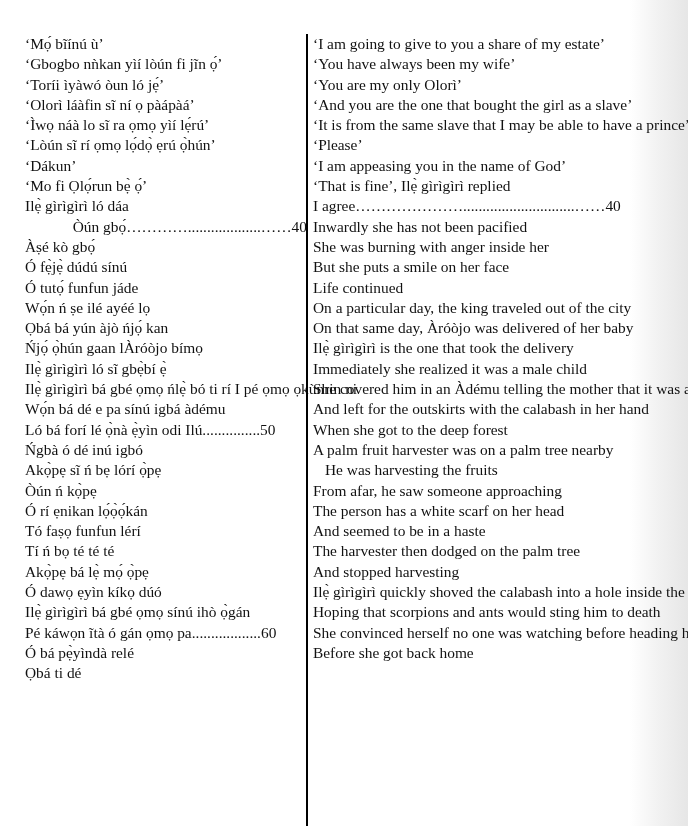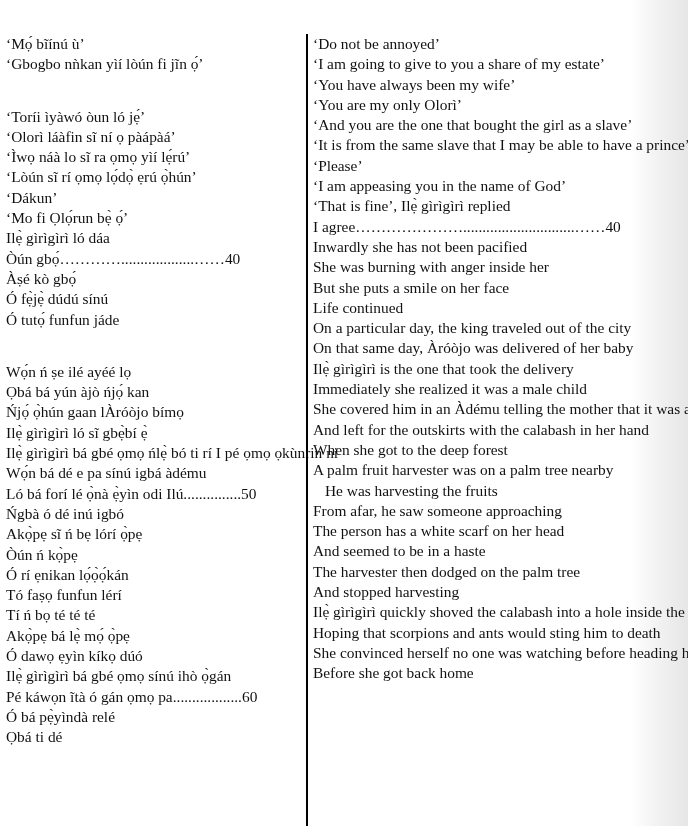--- a/index.html
+++ b/index.html
@@ -4,47 +4,47 @@
 <style>
   html, body { margin: 0; padding: 0; }
   body {
     width: 688px; height: 826px; position: relative; overflow: hidden;
     background: linear-gradient(to right, #ffffff 0px, #ffffff 630px, #f1f1f1 660px, #e6e6e6 688px);
     font-family: "Liberation Serif", serif;
     color: #111;
   }
   .page { position: absolute; inset: 0; }
   .col { position: absolute; top: 34px; font-size: 15.4px; line-height: 20.3px; }
-  .col-left { left: 6px; width: 282px; }
+  .col-left { left: 25px; width: 282px; }
   .col-right { left: 313px; width: 372px; }
   .divider {
     position: absolute; left: 306px; top: 34px; bottom: 0; width: 2px; background: #000;
   }
   .line { white-space: nowrap; }
   .line.wrap { white-space: normal; padding-left: 60px; text-indent: -60px; }
 </style>
 </head>
 <body>
 
 <div class="page">
   <div class="col col-left" id="left">
       <div class="line" style="white-space: nowrap;">‘Mọ́ bĩínú ù’</div>
       <div class="line" style="white-space: nowrap;">‘Gbogbo nǹkan yìí lòún fi jĩn ọ́’</div>
-      <div class="line" style="white-space: nowrap; margin-top: 32px;">‘Toríi ìyàwó òun ló jẹ́’</div>
+      <div class="line" style="white-space: nowrap;">‘Toríi ìyàwó òun ló jẹ́’</div>
       <div class="line" style="white-space: nowrap;">‘Olorì láàfin sĩ ní ọ pàápàá’</div>
       <div class="line" style="white-space: nowrap;">‘Ìwọ náà lo sĩ ra ọmọ yìí lẹ́rú’</div>
       <div class="line" style="white-space: nowrap;">‘Lòún sĩ rí ọmọ lọ́dọ̀ ẹrú ọ̀hún’</div>
       <div class="line" style="white-space: nowrap;">‘Dákun’</div>
       <div class="line" style="white-space: nowrap;">‘Mo fi Ọlọ́run bẹ̀ ọ́’</div>
       <div class="line" style="white-space: nowrap;">Ilẹ̀ gìrìgìrì ló dáa</div>
-      <div class="line" style="white-space: nowrap;">Òún gbọ́…………...................……40</div>
+      <div class="line" style="white-space: nowrap; text-align: right;">Òún gbọ́…………...................……40</div>
       <div class="line" style="white-space: nowrap;">Àṣé kò gbọ́</div>
       <div class="line" style="white-space: nowrap;">Ó fẹ̀jẹ̀ dúdú sínú</div>
       <div class="line" style="white-space: nowrap;">Ó tutọ́ funfun jáde</div>
-      <div class="line" style="white-space: nowrap; margin-top: 32px;">Wọ́n ń ṣe ilé ayéé lọ</div>
+      <div class="line" style="white-space: nowrap;">Wọ́n ń ṣe ilé ayéé lọ</div>
       <div class="line" style="white-space: nowrap;">Ọbá bá yún àjò ńjọ́ kan</div>
       <div class="line" style="white-space: nowrap;">Ńjọ́ ọ̀hún gaan lÀróòjo bímọ</div>
       <div class="line" style="white-space: nowrap;">Ilẹ̀ gìrìgìrì ló sĩ gbẹ̀bí ẹ̀</div>
       <div class="line wrap" style="white-space: nowrap;">Ilẹ̀ gìrìgìrì bá gbé ọmọ ńlẹ̀ bó ti rí I pé ọmọ ọkùnrin ni</div>
       <div class="line" style="white-space: nowrap;">Wọ́n bá dé e pa sínú igbá àdému</div>
       <div class="line" style="white-space: nowrap;">Ló bá forí lé ọ̀nà ẹ̀yìn odi Ilú...............50</div>
       <div class="line" style="white-space: nowrap;">Ńgbà ó dé inú igbó</div>
       <div class="line" style="white-space: nowrap;">Akọ̀pẹ sĩ ń bẹ lórí ọ̀pẹ</div>
       <div class="line" style="white-space: nowrap;">Òún ń kọ̀pẹ</div>
       <div class="line" style="white-space: nowrap;">Ó rí ẹnikan lọ́ọ̀ọ́kán</div>
@@ -52,21 +52,20 @@
       <div class="line" style="white-space: nowrap;">Tí ń bọ té té té</div>
       <div class="line" style="white-space: nowrap;">Akọ̀pẹ bá lẹ̀ mọ́ ọ̀pẹ</div>
       <div class="line" style="white-space: nowrap;">Ó dawọ ẹyìn kíkọ dúó</div>
       <div class="line" style="white-space: nowrap;">Ilẹ̀ gìrìgìrì bá gbé ọmọ sínú ihò ọ̀gán</div>
       <div class="line" style="white-space: nowrap;">Pé káwọn ĩtà ó gán ọmọ pa..................60</div>
       <div class="line" style="white-space: nowrap;">Ó bá pẹ̀yìndà relé</div>
       <div class="line" style="white-space: nowrap;">Ọbá ti dé</div>
     </div>
   <div class="divider"></div>
   <div class="col col-right" id="right">
-      <div class="line" style="white-space: nowrap;">‘Do not be annoyed’</div>
       <div class="line" style="white-space: nowrap;">‘I am going to give to you a share of my estate’</div>
       <div class="line" style="white-space: nowrap;">‘You have always been my wife’</div>
       <div class="line" style="white-space: nowrap;">‘You are my only Olorì’</div>
       <div class="line" style="white-space: nowrap;">‘And you are the one that bought the girl as a slave’</div>
       <div class="line wrap" style="white-space: nowrap;">‘It is from the same slave that I may be able to have a prince’</div>
       <div class="line" style="white-space: nowrap;">‘Please’</div>
       <div class="line" style="white-space: nowrap;">‘I am appeasing you in the name of God’</div>
       <div class="line" style="white-space: nowrap;">‘That is fine’, Ilẹ̀ gìrìgìrì replied</div>
       <div class="line" style="white-space: nowrap;">I agree………………….............................……40</div>
       <div class="line" style="white-space: nowrap;">Inwardly she has not been pacified</div>

